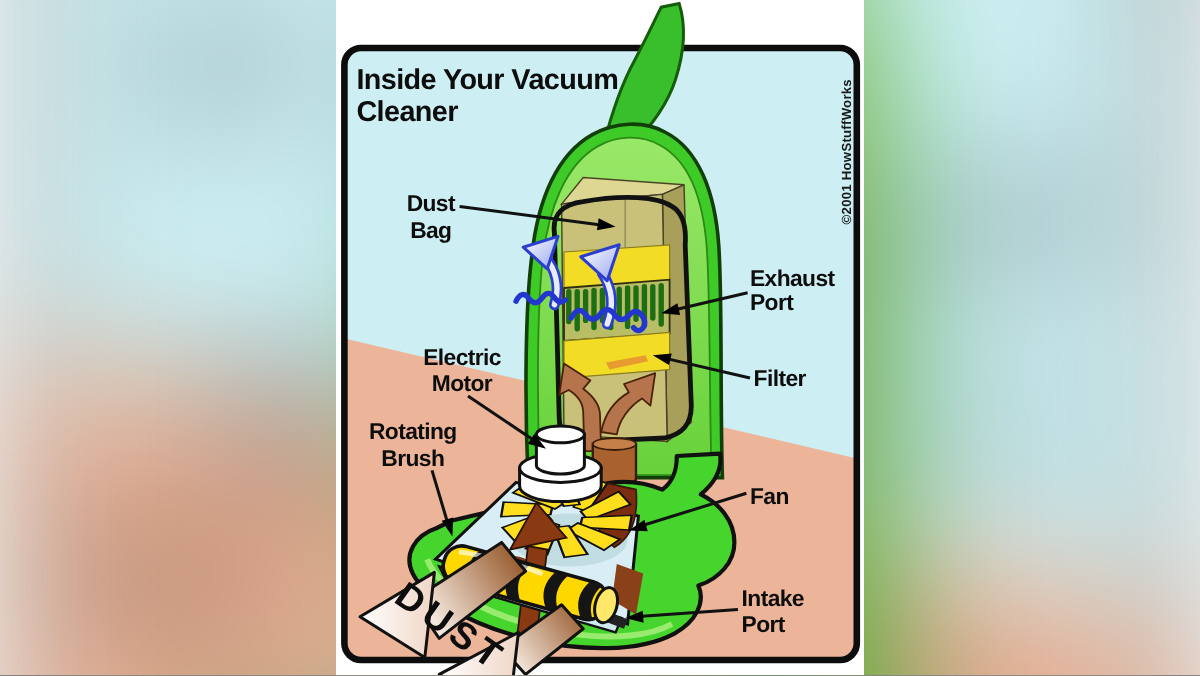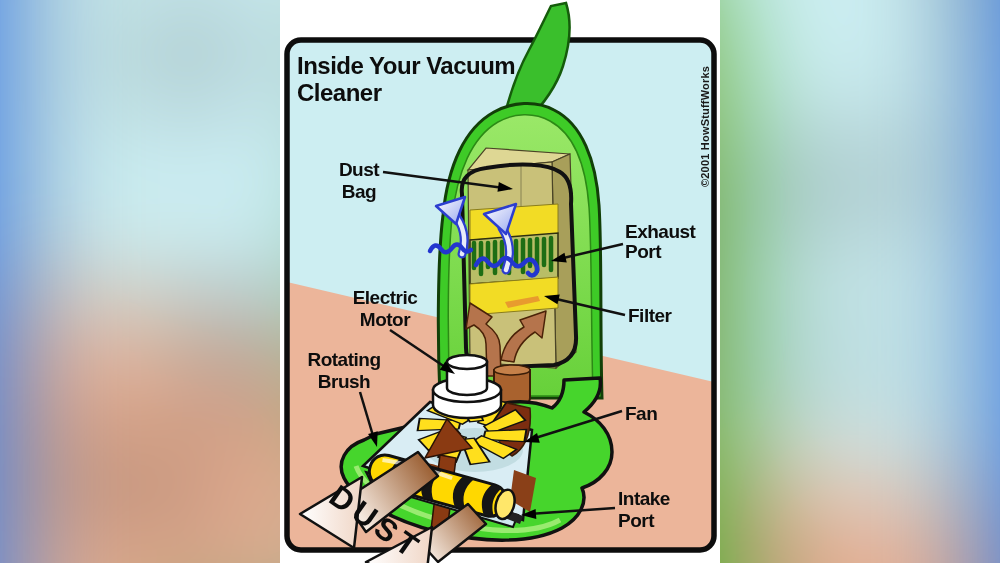--- a/index.html
+++ b/index.html
@@ -1,16 +1,16 @@
 <!DOCTYPE html>
 <html><head>
 <meta charset="utf-8">
 <style>
   html,body{margin:0;padding:0;background:#222;}
-  .stage{position:relative;width:1000px;height:563px;overflow:hidden;background:#3b82f6;}
+  .stage{position:relative;width:1000px;height:563px;overflow:hidden;background:#ffffff;}
   #backdrop{position:absolute;inset:0;z-index:1;}
   .backdrop-copy{position:absolute;left:50%;top:50%;width:440px;height:563px;
     transform:translate(-50%,-50%) scale(2.28);filter:blur(26px) saturate(105%);}
   .central{position:absolute;left:280px;top:0;width:440px;height:563px;z-index:2;}
   svg{display:block;}
   svg text{font-family:"Liberation Sans","DejaVu Sans",sans-serif;font-weight:bold;fill:#0d0d0d;}
   .lbl{font-size:19px;letter-spacing:-0.5px;}
   .ttl{font-size:24px;letter-spacing:-0.5px;}
   .credit{font-size:11px;letter-spacing:0.2px;fill:#1a1a1a;}
   .dustword{font-size:31px;letter-spacing:5px;}

